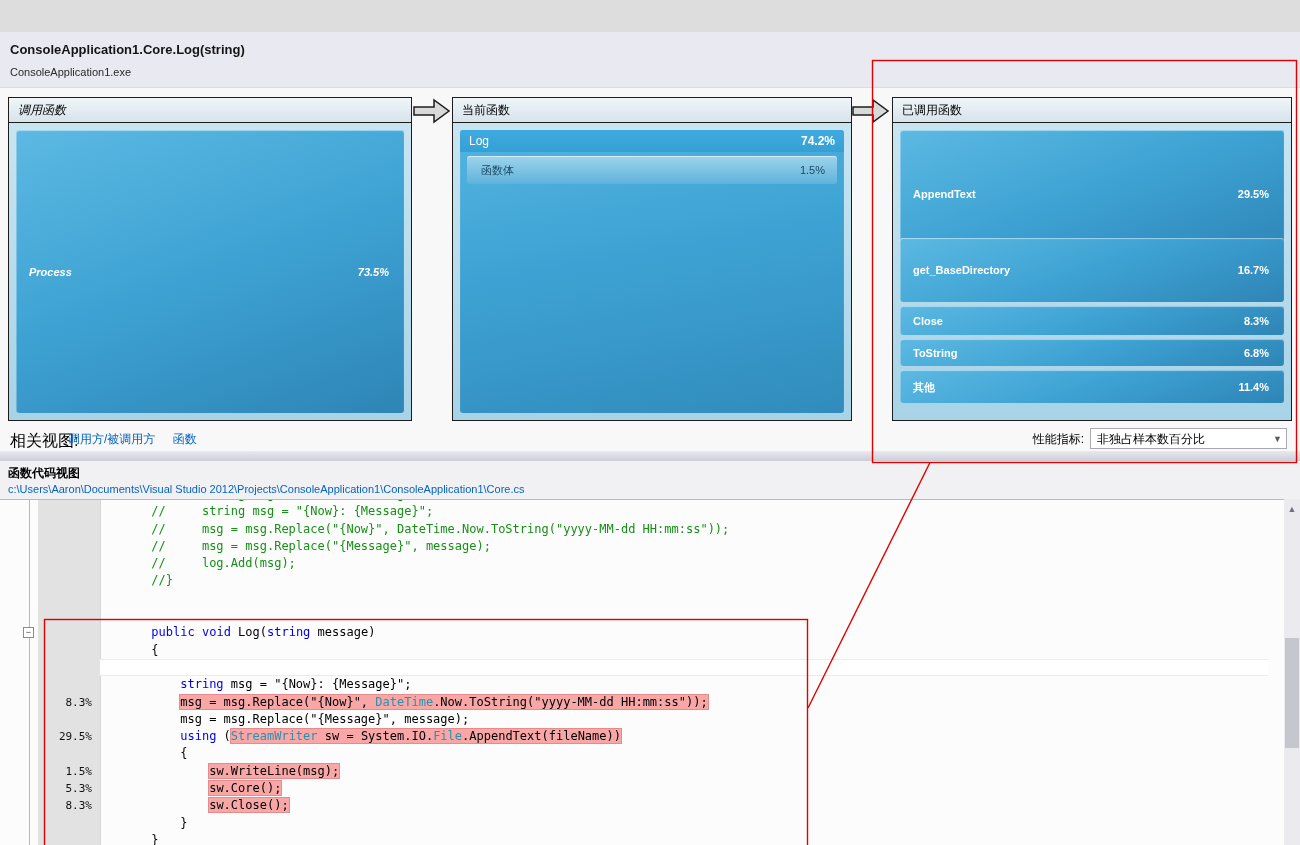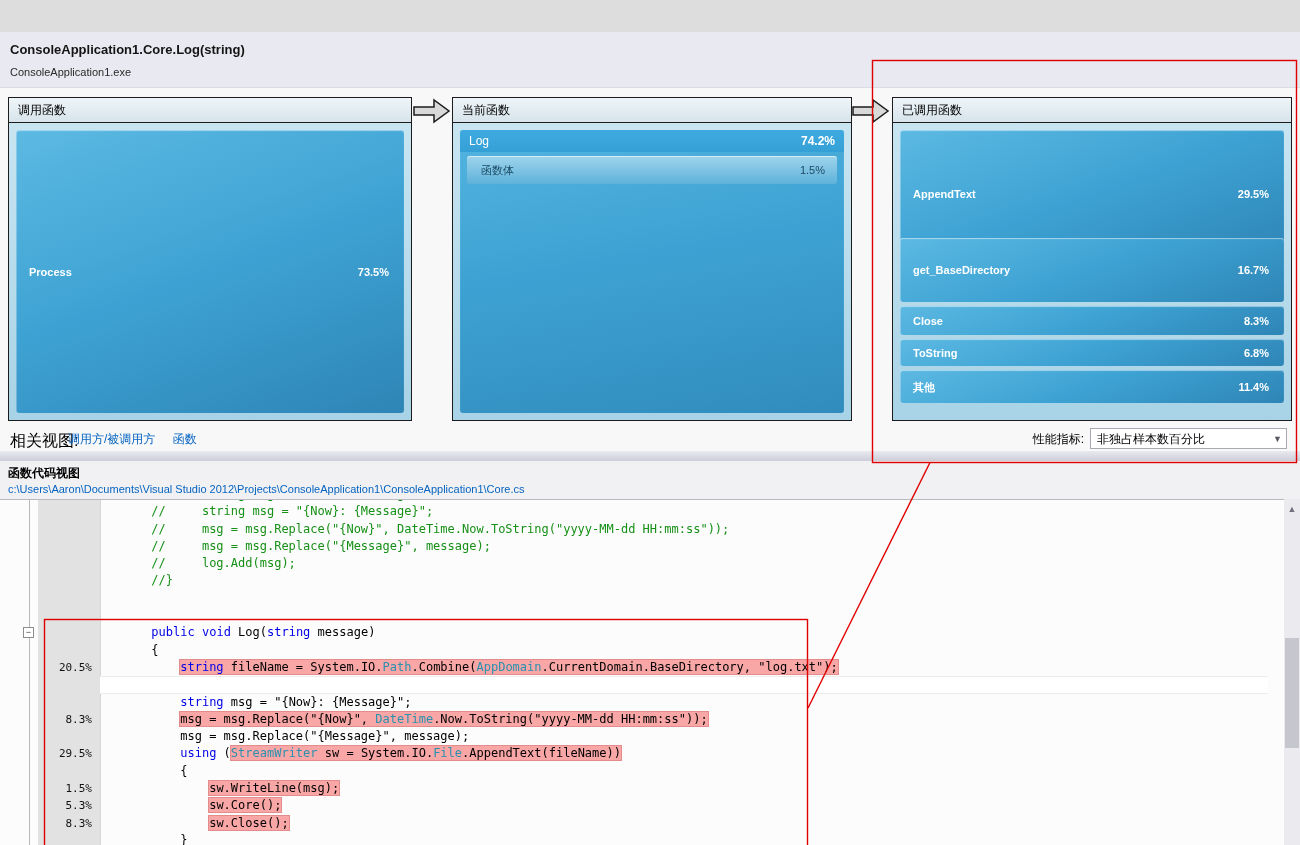--- a/index.html
+++ b/index.html
@@ -99,21 +99,21 @@
 </head>
 <body>
 
 <div id="app">
 
   <div class="topstrip">
     <div class="fn-title">ConsoleApplication1.Core.Log(string)</div>
     <div class="fn-sub">ConsoleApplication1.exe</div>
   </div>
 
-  <div class="panel" style="left:8px;top:65px;width:402px;height:322px;">
+  <div class="panel" style="left:8px;top:65px;width:402px;height:322px;font-style:italic;">
     <div class="panel-header">调用函数</div>
     <div class="panel-body">
       <div class="tbar" style="left:7px;top:7px;right:7px;bottom:7px;">
         <div class="bar-row">
           <span class="bar-label">Process</span>
           <span class="bar-pct">73.5%</span>
         </div>
       </div>
     </div>
   </div>
@@ -226,24 +226,20 @@
         <div class="cline">
           <div class="ctext"></div>
         </div>
         <div class="cline">
           <div class="ctext"><span>      </span><span class="tk">public</span><span> </span><span class="tk">void</span><span> Log(</span><span class="tk">string</span><span> message)</span></div>
         </div>
         <div class="cline">
           <div class="ctext"><span>      {</span></div>
         </div>
         <div class="cline">
-          <span class="pct">20.5%</span>
-          <div class="ctext"><span>          </span><span class="hlwrap"><span class="tk">string</span><span> fileName = System.IO.</span><span class="tt">Path</span><span>.Combine(</span><span class="tt">AppDomain</span><span>.CurrentDomain.BaseDirectory, "log.txt");</span></span></div>
-        </div>
-        <div class="cline">
           <div class="band"></div>
           <div class="ctext"></div>
         </div>
         <div class="cline">
           <div class="ctext"><span>          </span><span class="tk">string</span><span> msg = "{Now}: {Message}";</span></div>
         </div>
         <div class="cline">
           <span class="pct">8.3%</span>
           <div class="ctext"><span>          </span><span class="hlwrap"><span>msg = msg.Replace("{Now}", </span><span class="tt">DateTime</span><span>.Now.ToString("yyyy-MM-dd HH:mm:ss"));</span></span></div>
         </div>

